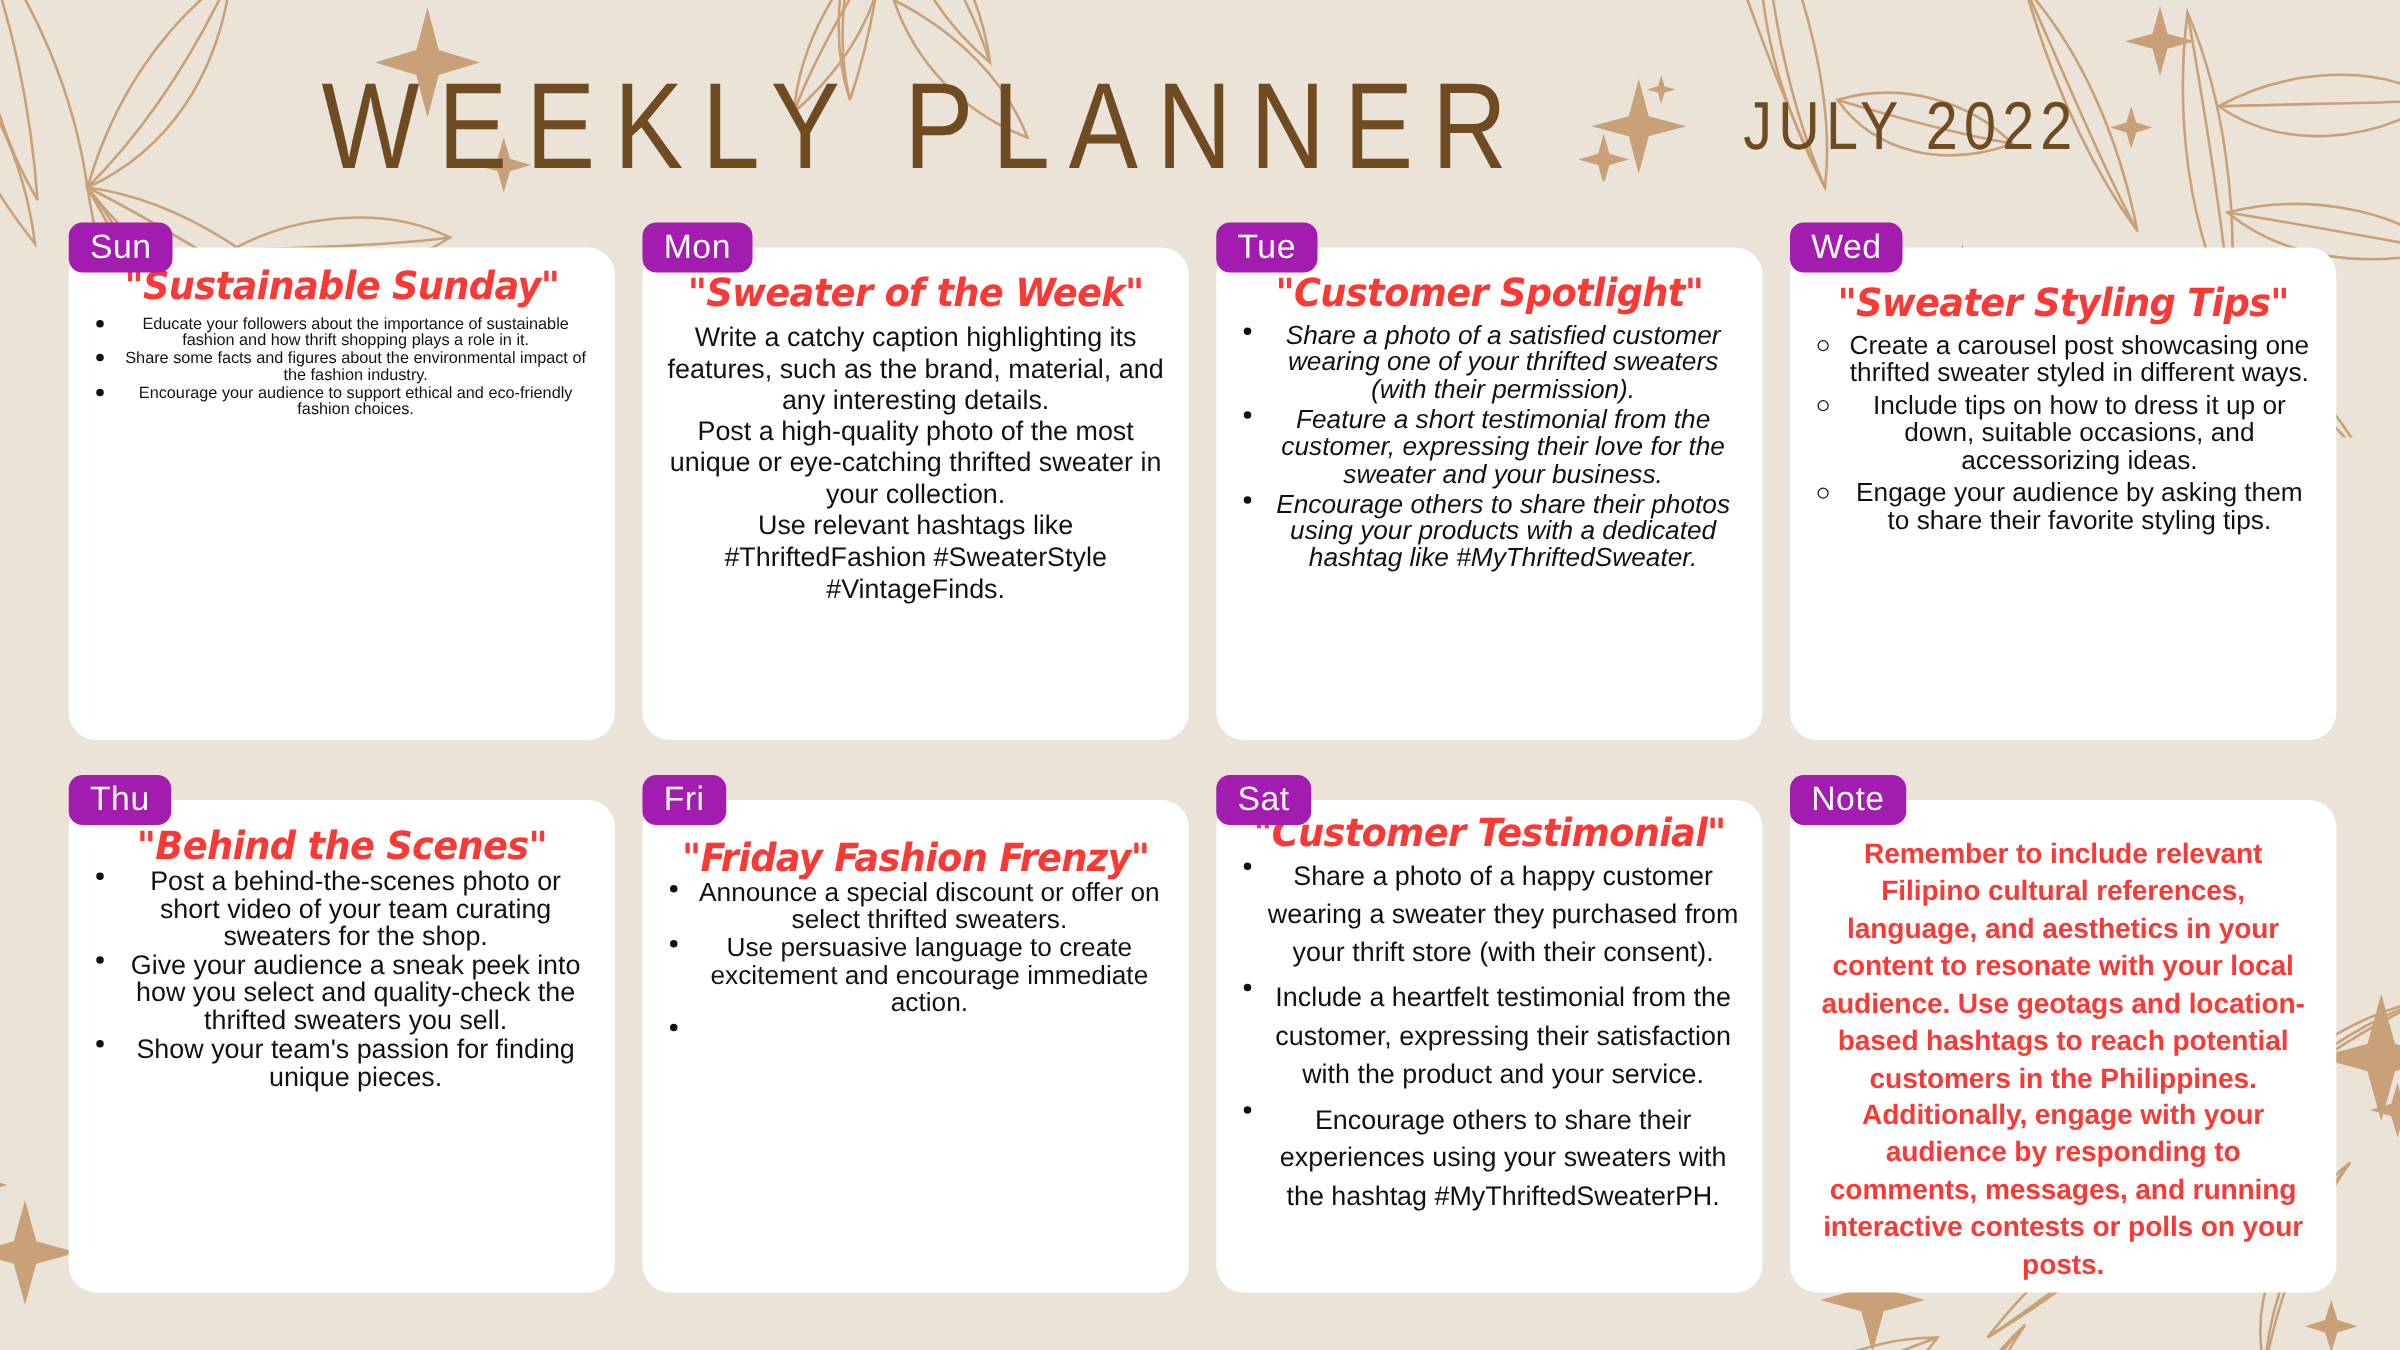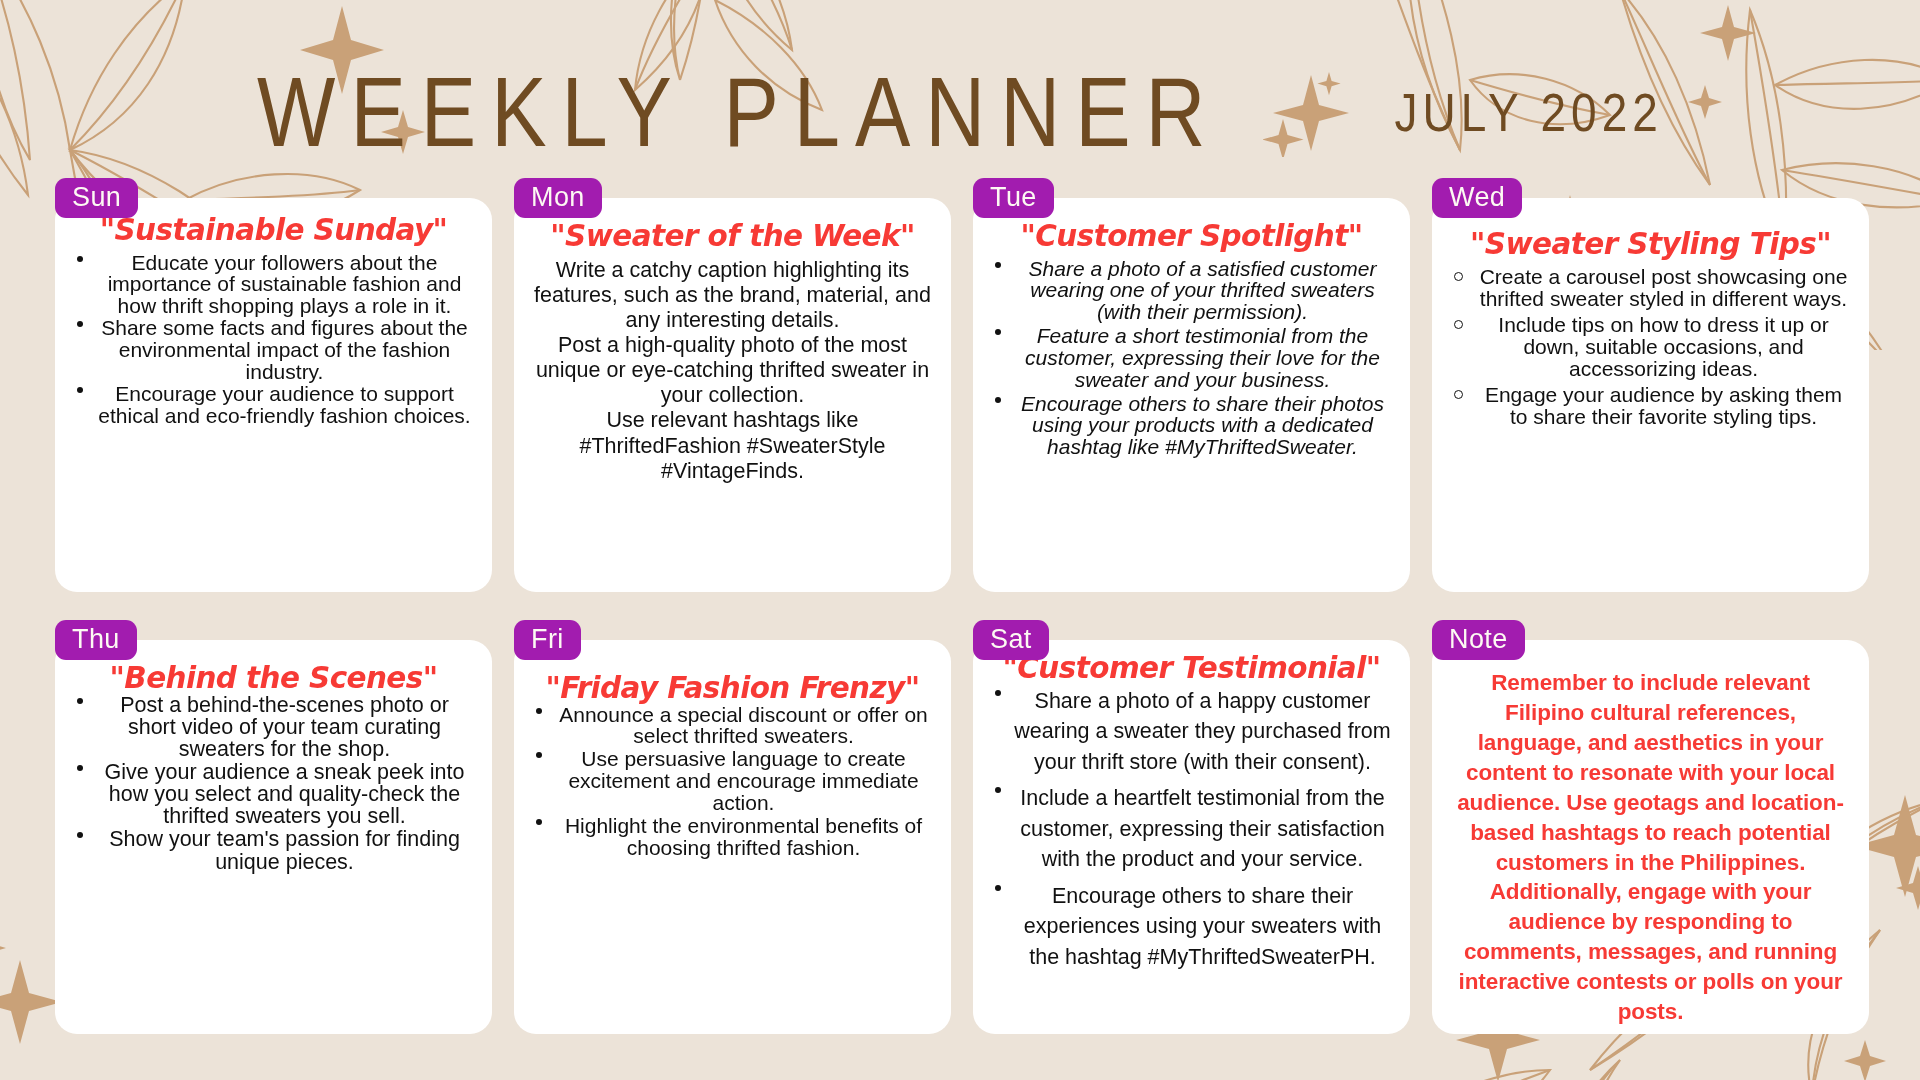--- a/index.html
+++ b/index.html
@@ -11,21 +11,21 @@
   }
   .deco{position:absolute;pointer-events:none;}
   #deco-tl{left:-30px;top:-40px;width:560px;height:400px;}
   #deco-tm{left:560px;top:-90px;width:380px;height:260px;}
   #deco-tr{right:-20px;top:-50px;width:620px;height:400px;}
   #deco-br{right:-20px;bottom:-40px;width:620px;height:380px;}
   #deco-bl{left:-40px;bottom:-60px;width:260px;height:220px;}
 
   
   .header{
-    position:absolute;left:0;top:57px;width:1920px;height:110px;
+    position:absolute;left:0;top:45px;width:1920px;height:110px;
     display:flex;align-items:center;justify-content:center;gap:38px;
   }
   .title{
     font-family:"Liberation Sans", sans-serif;
     font-weight:300;
     font-size:83px;
     letter-spacing:15px;
     color:#6f4b22;
     white-space:nowrap;
     line-height:1;
@@ -110,21 +110,21 @@
   ul.items li .bullet{
     position:absolute;left:8px;top:4px;
     width:6px;height:6px;border-radius:50%;
     background:#111;
   }
   ul.items li .bullet.hollow{
     background:transparent;border:1.6px solid #111;
     width:7px;height:7px;top:6px;
   }
   
-  .card.t-sun ul.items li{font-size:21px;line-height:1.03;}
+  .card.t-sun ul.items li{font-size:13px;line-height:1.03;}
   .card.t-mon ul.items li{font-size:21.5px;line-height:1.17;margin-bottom:0;}
   .card.t-tue ul.items li{font-size:21px;line-height:1.04;margin-bottom:2px;font-style:italic;}
   .card.t-wed ul.items li{font-size:21px;line-height:1.05;margin-bottom:4px;padding-left:30px;}
   .card.t-thu ul.items li{font-size:21.5px;line-height:1.03;margin-bottom:1px;}
   .card.t-fri ul.items li{font-size:21px;line-height:1.04;margin-bottom:1px;}
   .card.t-sat ul.items li{font-size:21.5px;line-height:1.42;margin-bottom:6px;}
   .card.t-sat .card-title{margin-top:2px;margin-bottom:2px;}
   .card.t-thu .card-title{margin-top:12px;margin-bottom:0;}
   .card.t-fri .card-title{margin-top:22px;margin-bottom:0;}
 
@@ -303,21 +303,21 @@
     </div>
   </div>
 
   <div class="card-wrap">
     <div class="tab">Fri</div>
     <div class="card t-fri">
       <div class="card-title">"Friday Fashion Frenzy"</div>
       <ul class="items">
         <li><span class="bullet"></span><span>Announce a special discount or offer on select thrifted sweaters.</span></li>
         <li><span class="bullet"></span><span>Use persuasive language to create excitement and encourage immediate action.</span></li>
-        <li><span class="bullet"></span><span>Highlight the environmental benefits of choosing thrifted fashion.</span></li>
+        <li><span class="bullet"></span></li>
       </ul>
     </div>
   </div>
 
   <div class="card-wrap">
     <div class="tab">Sat</div>
     <div class="card t-sat">
       <div class="card-title">"Customer Testimonial"</div>
       <ul class="items">
         <li><span class="bullet"></span><span>Share a photo of a happy customer wearing a sweater they purchased from your thrift store (with their consent).</span></li>

